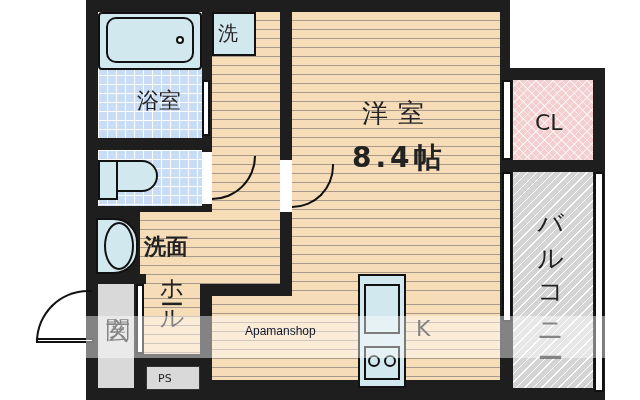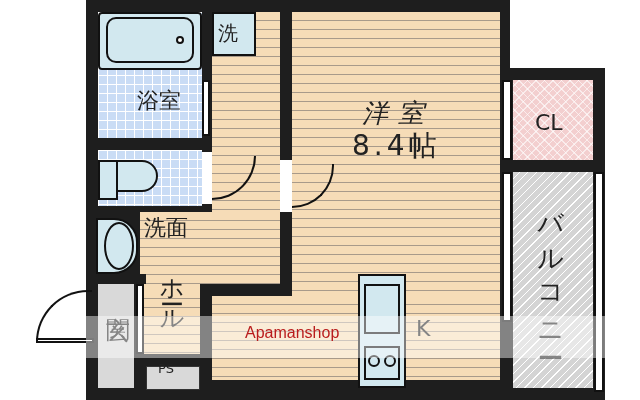--- a/index.html
+++ b/index.html
@@ -50,45 +50,45 @@
 
 <div class="abs" style="left:202px;top:152px;width:10px;height:52px;background:#fff;"></div>
 <div class="abs door-swing" style="left:212px;top:156px;width:44px;height:44px;border-left:none;border-top:none;border-radius:0 0 44px 0;"></div>
 
 <div class="abs" style="left:280px;top:160px;width:12px;height:52px;background:#fff;"></div>
 <div class="abs door-swing" style="left:292px;top:164px;width:42px;height:44px;border-left:none;border-top:none;border-radius:0 0 44px 0;"></div>
 
 <div class="abs fixture" style="left:96px;top:218px;width:42px;height:56px;border-radius:0 24px 24px 0;"></div>
 <div class="abs" style="left:104px;top:222px;width:30px;height:48px;border:2px solid #111;border-radius:50%;"></div>
 <div class="abs wall" style="left:96px;top:274px;width:50px;height:10px;"></div>
-<div class="abs label" style="left:144px;top:217px;">洗面</div>
+<div class="abs label" style="left:144px;top:236px;font-weight:bold;">洗面</div>
 <div class="abs vlabel" style="left:156px;top:262px;">ホール</div>
 
 <div class="abs" style="left:98px;top:284px;width:36px;height:104px;background:#d9d9d9;"></div>
 <div class="abs vlabel" style="left:102px;top:298px;">玄関</div>
 <div class="abs" style="left:136px;top:284px;width:8px;height:70px;background:#fff;border:2px solid #111;"></div>
 <div class="abs door-swing" style="left:36px;top:290px;width:56px;height:52px;border-right:none;border-bottom:none;border-radius:56px 0 0 0;"></div>
 <div class="abs" style="left:36px;top:338px;width:58px;height:5px;background:#fff;border:2px solid #111;"></div>
 
 <div class="abs" style="left:146px;top:366px;width:54px;height:24px;background:#d9d9d9;border:1px solid #333;"></div>
-<div class="abs label" style="left:158px;top:362px;font-size:13px;">PS</div>
+<div class="abs label" style="left:158px;top:373px;font-size:11px;">PS</div>
 
-<div class="abs label" style="left:362px;top:100px;font-size:26px;letter-spacing:10px;font-style:italic;">洋室</div>
-<div class="abs label" style="left:352px;top:132px;font-size:28px;letter-spacing:4px;">8.4帖</div>
+<div class="abs label" style="left:362px;top:100px;font-size:26px;letter-spacing:10px;">洋室</div>
+<div class="abs label" style="left:352px;top:144px;font-size:28px;letter-spacing:4px;font-weight:bold;">8.4帖</div>
 
 <div class="abs fixture" style="left:358px;top:274px;width:48px;height:114px;"></div>
 <div class="abs" style="left:364px;top:284px;width:36px;height:50px;border:2px solid #111;background:#d2e8ef;"></div>
 <div class="abs" style="left:364px;top:346px;width:36px;height:34px;border:2px solid #111;background:#d2e8ef;"></div>
 <div class="abs" style="left:368px;top:355px;width:12px;height:12px;border:2px solid #111;border-radius:50%;"></div>
 <div class="abs" style="left:384px;top:355px;width:12px;height:12px;border:2px solid #111;border-radius:50%;"></div>
 <div class="abs label" style="left:416px;top:318px;">K</div>
 
 <div class="abs closet" style="left:513px;top:80px;width:80px;height:80px;"></div>
 <div class="abs" style="left:502px;top:80px;width:10px;height:80px;background:#fff;border:2px solid #111;"></div>
 <div class="abs label" style="left:535px;top:112px;">CL</div>
 
 <div class="abs balcony" style="left:513px;top:172px;width:80px;height:216px;"></div>
 <div class="abs" style="left:594px;top:172px;width:10px;height:220px;background:#fff;border:2px solid #111;"></div>
 <div class="abs" style="left:502px;top:172px;width:10px;height:150px;background:#fff;border:2px solid #111;"></div>
 <div class="abs vlabel" style="left:534px;top:194px;font-size:26px;letter-spacing:8px;">バルコニー</div>
 
 <div class="abs watermark" style="left:86px;top:316px;width:519px;height:42px;"></div>
-<div class="abs" style="left:245px;top:324px;font-size:16px;color:#b91c1c;font-family:'Liberation Sans',sans-serif;">Apamanshop</div>
+<div class="abs" style="left:245px;top:324px;font-size:12px;color:#0f172a;font-family:'Liberation Sans',sans-serif;">Apamanshop</div>
 
 </body></html>

